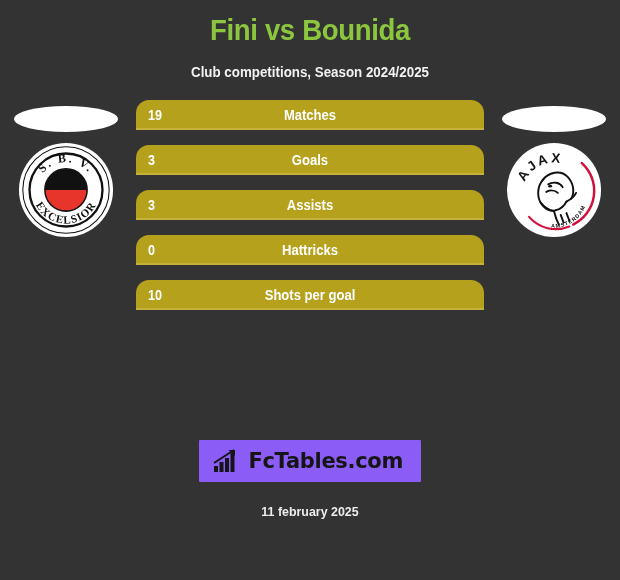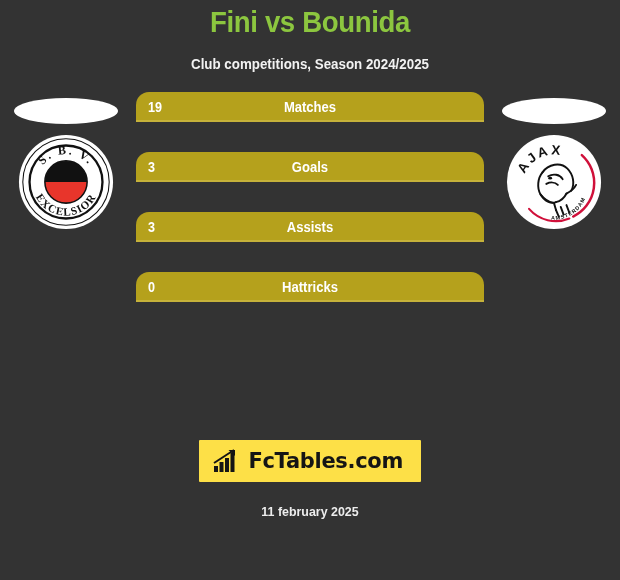--- a/index.html
+++ b/index.html
@@ -12,21 +12,21 @@
     background: #333333;
     font-family: "Liberation Sans", sans-serif;
     overflow: hidden;
     position: relative;
   }
 
   
   .header {
     width: 100%;
     text-align: center;
-    padding-top: 2px;
+    padding-top: 10px;
     box-sizing: border-box;
   }
   .title {
     color: #8CC63F;
     font-size: 30px;
     font-weight: bold;
     letter-spacing: -0.4px;
     line-height: 40px;
     margin: 0;
     transform: scaleX(0.92);
@@ -83,21 +83,21 @@
   
   .bars {
     position: absolute;
     left: 136px;
     top: 0;
     width: 348px;
   }
   .bar-row {
     position: relative;
     height: 30px;
-    margin-bottom: 30px;
+    margin-bottom: 15px;
   }
   .bar {
     position: absolute;
     left: 0;
     top: 0;
     width: 348px;
     height: 30px;
     background: #B5A11C;
     border-radius: 13px 13px 0 0;
     box-sizing: border-box;
@@ -137,21 +137,21 @@
   
   .footer {
     position: absolute;
     left: 0;
     top: 440px;
     width: 620px;
     text-align: center;
   }
   .logo-box {
     display: inline-block;
-    background: #fde047;
+    background: #8b5cf6;
     padding: 9px 18px 9px 14px;
     border-radius: 1px;
     line-height: 0;
     white-space: nowrap;
   }
   .logo-icon { display: inline-block; vertical-align: middle; margin-right: 5px; }
   .logo-text {
     display: inline-block;
     vertical-align: middle;
     color: #151515;
@@ -264,20 +264,25 @@
       <div class="bar-label">Assists</div>
     </div>
 
     <div class="bar-row">
       <div class="bar"></div>
       <div class="bar-value">0</div>
       <div class="bar-label">Hattricks</div>
     </div>
 
 
+    <div class="bar-row">
+      <div class="bar"></div>
+      <div class="bar-value">10</div>
+      <div class="bar-label">Shots per goal</div>
+    </div>
 
 
   </div>
 </div>
 
 <div class="footer">
   <div class="logo-box">
     <span class="logo-icon">
       <svg width="26" height="24" viewBox="0 0 26 24" xmlns="http://www.w3.org/2000/svg">
         <rect x="1" y="17" width="4" height="6" fill="#151515"></rect>

